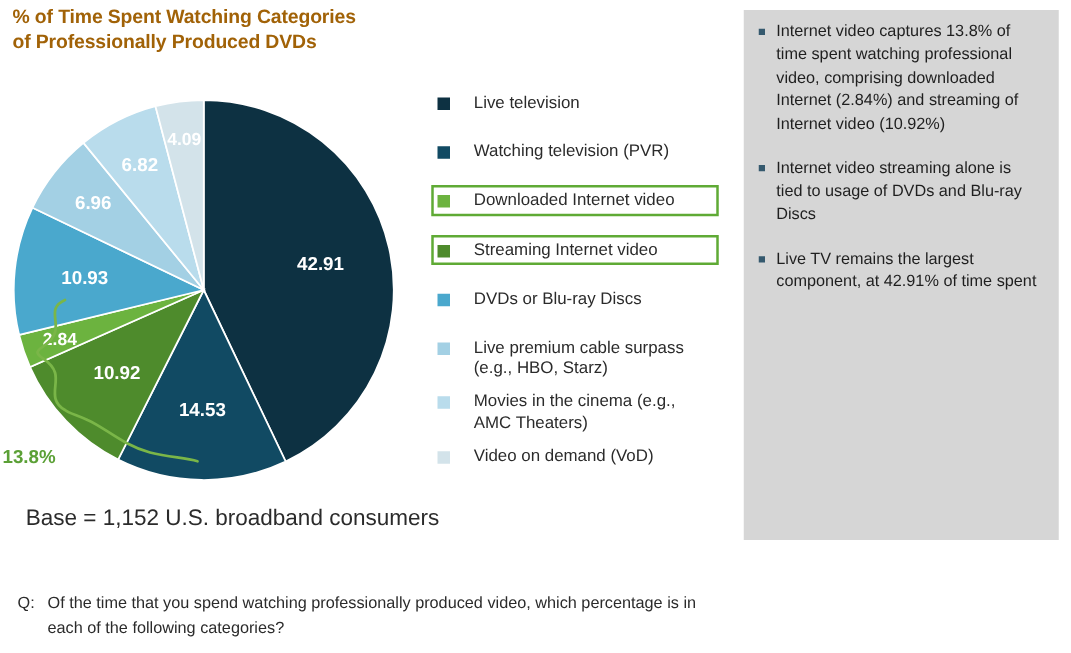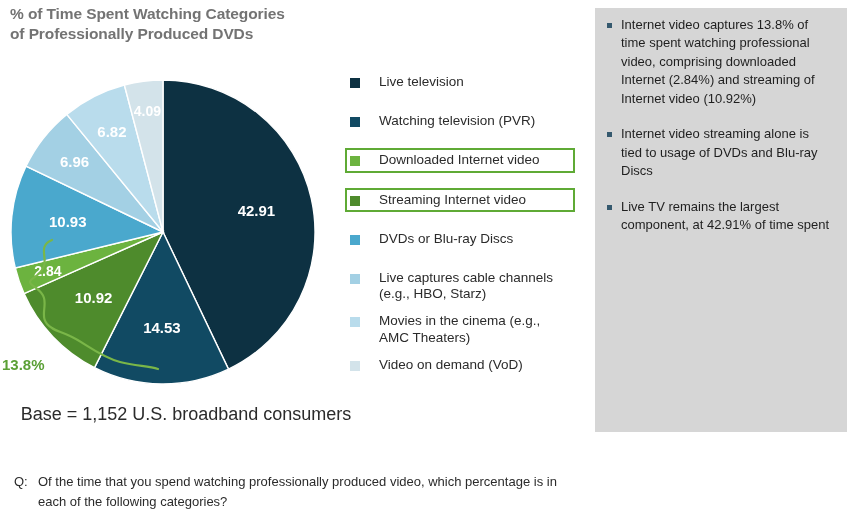--- a/index.html
+++ b/index.html
@@ -8,21 +8,21 @@
     background:#ffffff;
     font-family:"Liberation Sans", sans-serif;
     color:#231f20;
     position:relative;
     overflow:hidden;
   }
   
   #chart-title{
     position:absolute;left:10px;top:4px;width:340px;
     font-size:15.5px;font-weight:bold;line-height:1.28;
-    color:#737373;letter-spacing:-0.1px;
+    color:#a16207;letter-spacing:-0.1px;
   }
   #chart-title .tl{display:block;}
   
   #pie-area{position:absolute;left:0;top:70px;width:340px;height:330px;}
   #pie-svg{position:absolute;left:0;top:0;}
   .slice-label{
     font-family:"Liberation Sans", sans-serif;
     font-size:15px;font-weight:bold;fill:#ffffff;
   }
   .slice-label-sm{
@@ -126,21 +126,21 @@
     <div class="legend-row hl" style="border-color: rgb(95, 170, 53);">
       <span class="legend-swatch" style="background: rgb(78, 139, 44);"></span>
       <span class="legend-text">Streaming Internet video</span>
     </div>
     <div class="legend-row">
       <span class="legend-swatch" style="background: rgb(74, 168, 205);"></span>
       <span class="legend-text">DVDs or Blu-ray Discs</span>
     </div>
     <div class="legend-row tight">
       <span class="legend-swatch" style="background: rgb(163, 208, 228);"></span>
-      <span class="legend-text">Live captures cable channels (e.g., HBO, Starz)</span>
+      <span class="legend-text">Live premium cable surpass (e.g., HBO, Starz)</span>
     </div>
     <div class="legend-row tight">
       <span class="legend-swatch" style="background: rgb(185, 220, 236);"></span>
       <span class="legend-text">Movies in the cinema (e.g., AMC Theaters)</span>
     </div>
     <div class="legend-row tight">
       <span class="legend-swatch" style="background: rgb(211, 227, 234);"></span>
       <span class="legend-text">Video on demand (VoD)</span>
     </div>
   </div>

